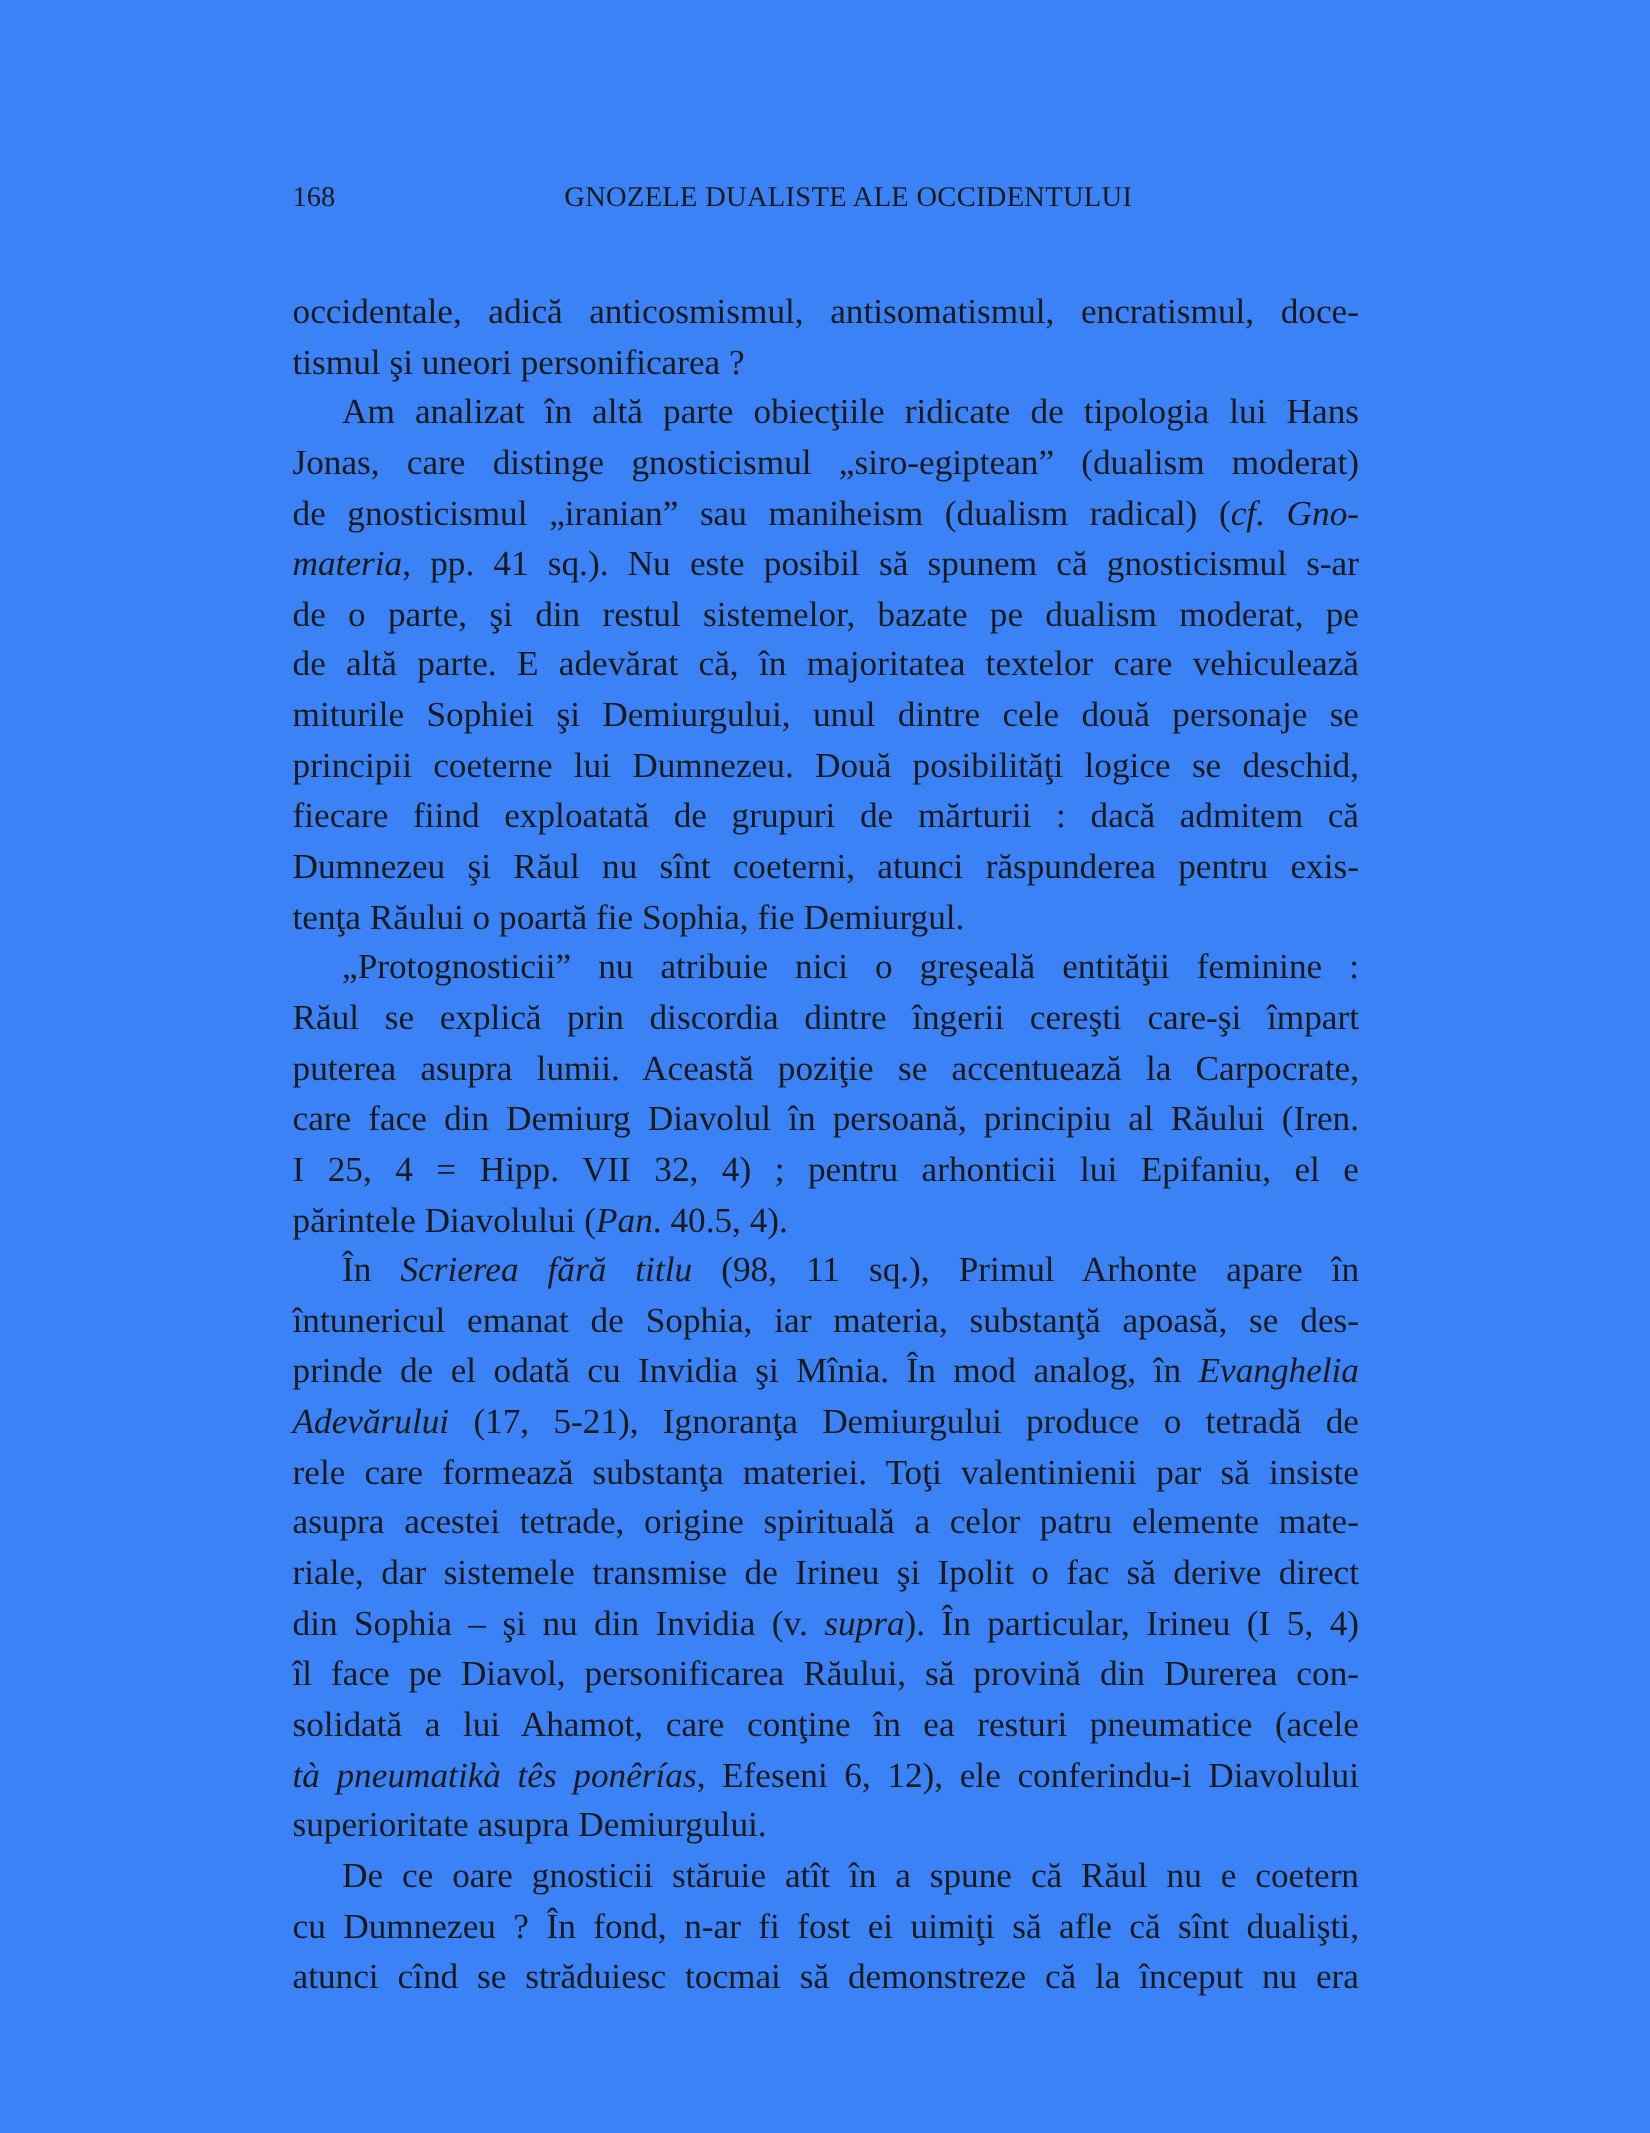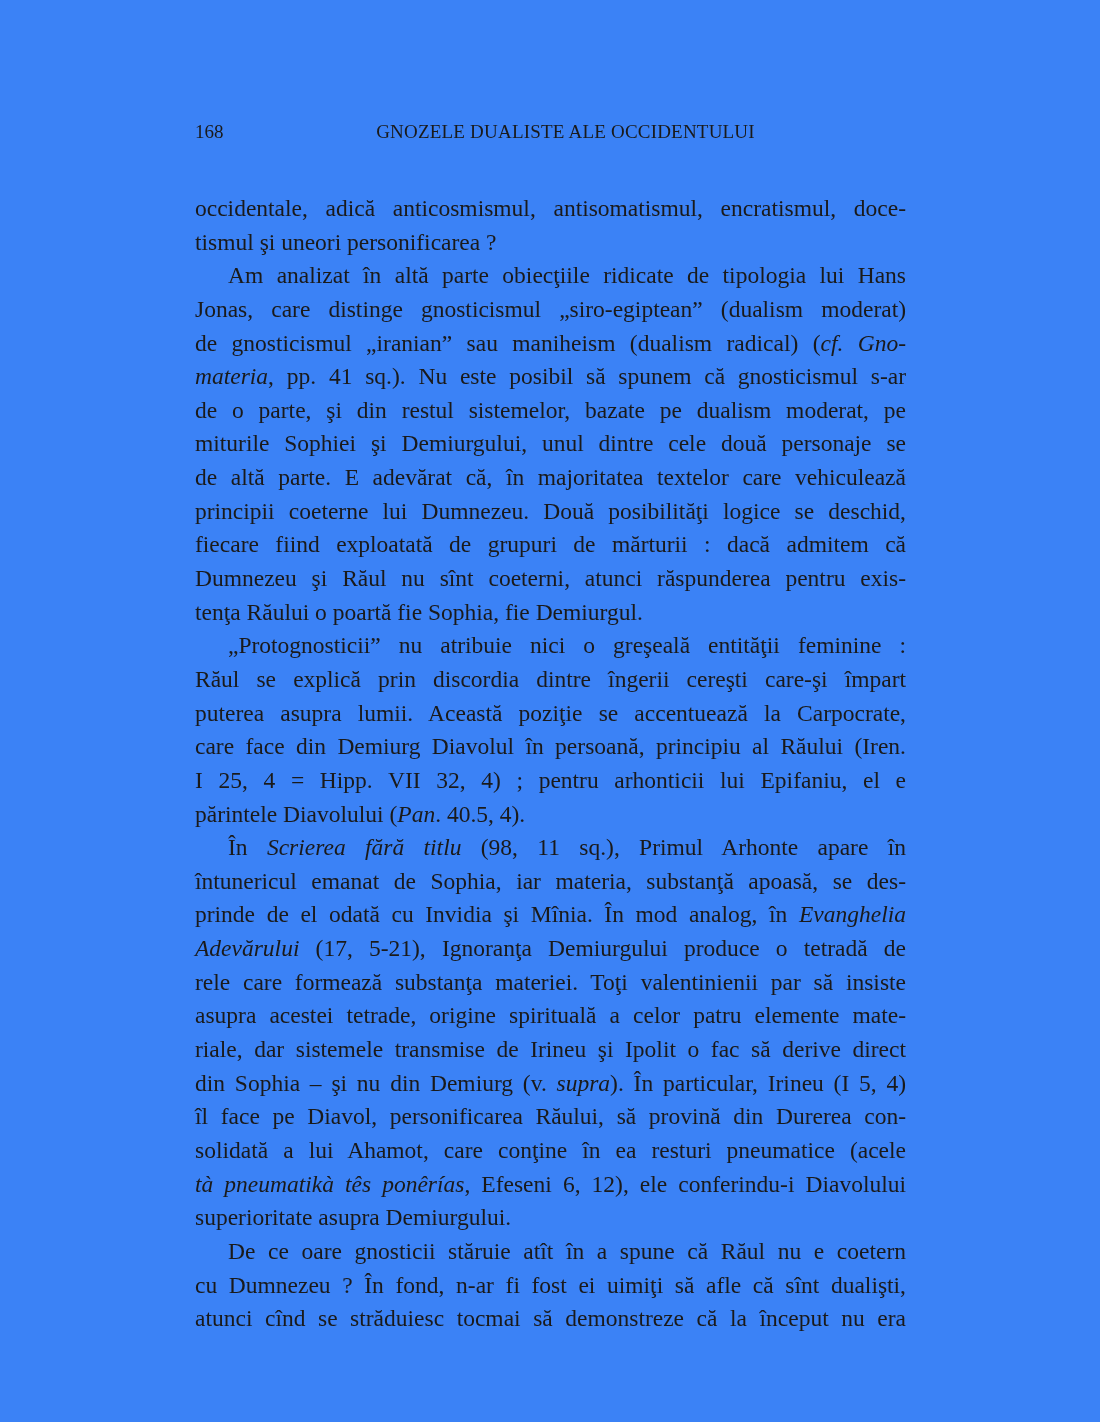--- a/index.html
+++ b/index.html
@@ -46,24 +46,24 @@
       <div class="line full">
         <span class="line-inner"><span>de gnosticismul „iranian” sau maniheism (dualism radical) (</span><i>cf. Gno-</i></span>
       </div>
       <div class="line full">
         <span class="line-inner"><i>materia</i><span>, pp. 41 sq.). Nu este posibil să spunem că gnosticismul s-ar</span></span>
       </div>
       <div class="line full">
         <span class="line-inner"><span>de o parte, şi din restul sistemelor, bazate pe dualism moderat, pe</span></span>
       </div>
       <div class="line full">
-        <span class="line-inner"><span>miturile Sophiei şi Demiurgului, unul dintre cele două personaje se</span></span>
+        <span class="line-inner"><span>de altă parte. E adevărat că, în majoritatea textelor care vehiculează</span></span>
       </div>
       <div class="line full">
-        <span class="line-inner"><span>de altă parte. E adevărat că, în majoritatea textelor care vehiculează</span></span>
+        <span class="line-inner"><span>miturile Sophiei şi Demiurgului, unul dintre cele două personaje se</span></span>
       </div>
       <div class="line full">
         <span class="line-inner"><span>principii coeterne lui Dumnezeu. Două posibilităţi logice se deschid,</span></span>
       </div>
       <div class="line full">
         <span class="line-inner"><span>fiecare fiind exploatată de grupuri de mărturii : dacă admitem că</span></span>
       </div>
       <div class="line full">
         <span class="line-inner"><span>Dumnezeu şi Răul nu sînt coeterni, atunci răspunderea pentru exis-</span></span>
       </div>
@@ -103,21 +103,21 @@
       <div class="line full">
         <span class="line-inner"><span>rele care formează substanţa materiei. Toţi valentinienii par să insiste</span></span>
       </div>
       <div class="line full">
         <span class="line-inner"><span>asupra acestei tetrade, origine spirituală a celor patru elemente mate-</span></span>
       </div>
       <div class="line full">
         <span class="line-inner"><span>riale, dar sistemele transmise de Irineu şi Ipolit o fac să derive direct</span></span>
       </div>
       <div class="line full">
-        <span class="line-inner"><span>din Sophia – şi nu din Demiurg (v. </span><i>supra</i><span>). În particular, Irineu (I 5, 4)</span></span>
+        <span class="line-inner"><span>din Sophia – şi nu din Invidia (v. </span><i>supra</i><span>). În particular, Irineu (I 5, 4)</span></span>
       </div>
       <div class="line full">
         <span class="line-inner"><span>îl face pe Diavol, personificarea Răului, să provină din Durerea con-</span></span>
       </div>
       <div class="line full">
         <span class="line-inner"><span>solidată a lui Ahamot, care conţine în ea resturi pneumatice (acele</span></span>
       </div>
       <div class="line full">
         <span class="line-inner"><i>tà pneumatikà tês ponêrías</i><span>, Efeseni 6, 12), ele conferindu-i Diavolului</span></span>
       </div>

